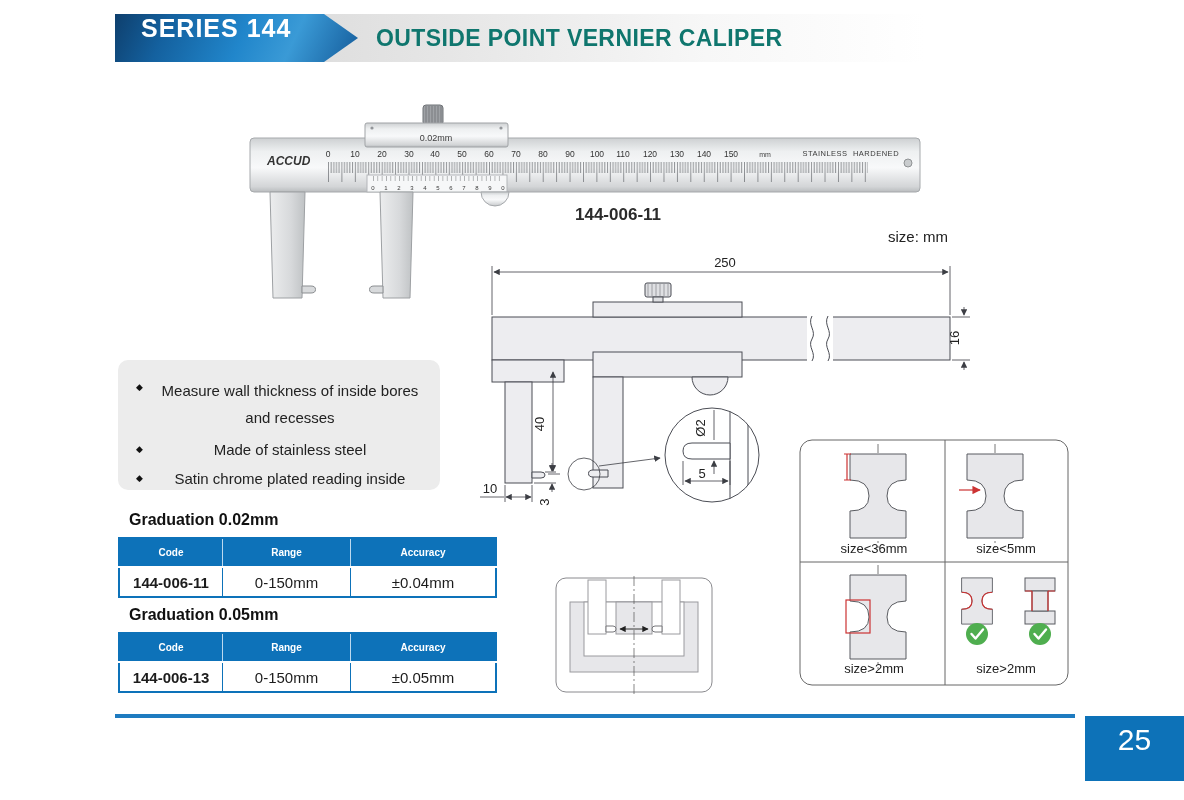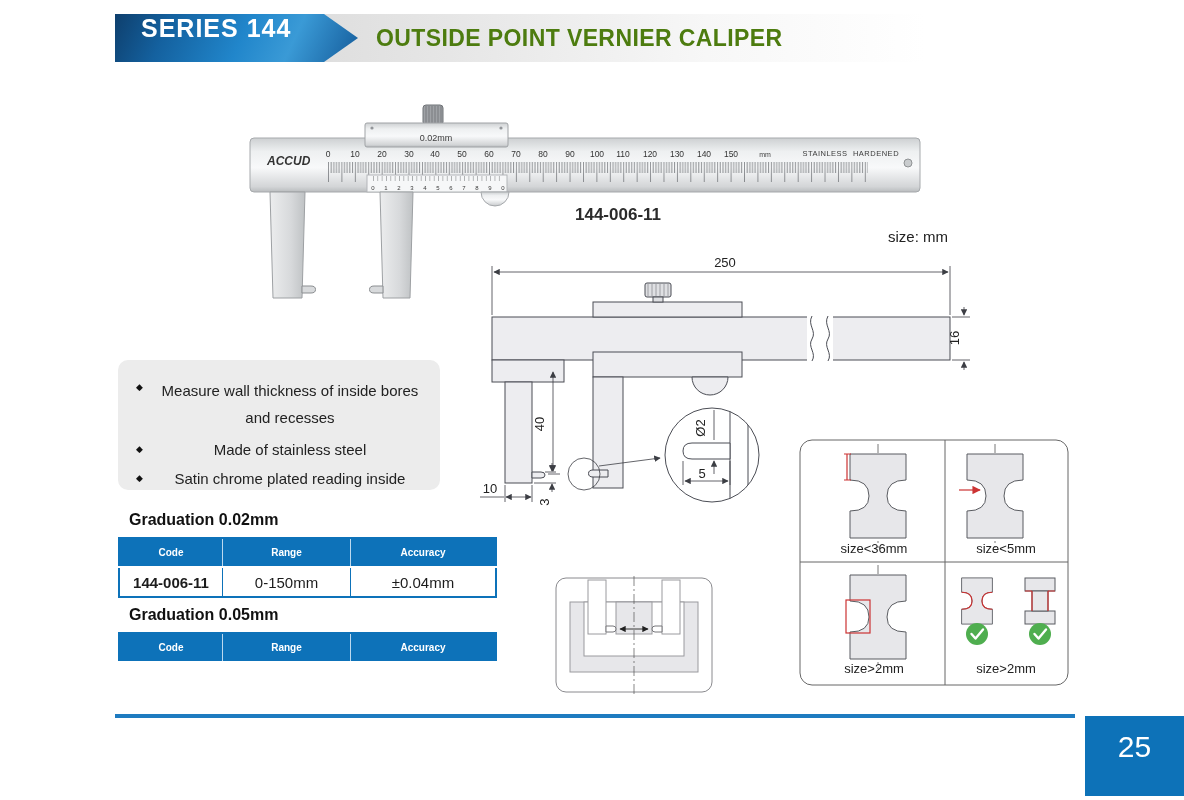--- a/index.html
+++ b/index.html
@@ -9,21 +9,21 @@
 
   
   .hdr-gray{left:115px;top:14px;width:954px;height:48px;
             background:linear-gradient(90deg,#d2d2d2 0%,#e6e6e6 35%,#f7f7f7 62%,#ffffff 85%);}
   .hdr-banner{left:115px;top:14px;width:243px;height:48px;
               clip-path:polygon(0 0,86% 0,100% 50%,86% 100%,0 100%);
               background:linear-gradient(115deg,#0e3f6d 0%,#14619f 22%,#2186cb 52%,#3a9ad6 72%,#155c9b 100%);
               display:flex;align-items:flex-start;padding-left:26px;box-sizing:border-box;}
   .hdr-banner span{color:#fff;font-size:25px;font-weight:bold;letter-spacing:1px;}
   .hdr-title{left:376px;top:14px;height:48px;display:flex;align-items:center;
-             font-size:23px;font-weight:bold;letter-spacing:.4px;color:#4d7c0f;}
+             font-size:23px;font-weight:bold;letter-spacing:.4px;color:#0f766e;}
 
   
   .model-label{left:575px;top:205px;font-size:17px;font-weight:bold;color:#2b2b2b;}
   .unit-note{left:888px;top:228px;font-size:15px;color:#222;}
 
   
   .features{left:118px;top:360px;width:322px;height:130px;background:#ececec;border-radius:10px;
             box-sizing:border-box;padding:17px 12px 0 18px;}
   .feat-item{display:flex;font-size:15px;line-height:21px;color:#222;margin-bottom:8px;}
   .feat-item .blt{font-size:9px;line-height:21px;margin-right:9px;color:#111;}
@@ -38,21 +38,21 @@
                  border-right:1px solid #bcd9ef;border-bottom:2px solid #fff;}
   .spec-table th:last-child{border-right:none;}
   .spec-table td{font-size:15px;color:#1c1c1c;text-align:center;height:26px;
                  border-right:1px solid #0d72b9;}
   .spec-table td:last-child{border-right:none;}
   .spec-table td.code{font-weight:bold;}
   .c1{width:100px;}.c2{width:125px;}.c3{width:142px;}
 
   
   .foot-line{left:115px;top:714px;width:960px;height:4px;background:#1e7bc0;}
-  .page-box{left:1085px;top:716px;width:99px;height:80px;background:#0d72b8;color:#fff;
+  .page-box{left:1085px;top:716px;width:99px;height:65px;background:#0d72b8;color:#fff;
             display:flex;align-items:center;justify-content:center;padding-bottom:18px;
             box-sizing:border-box;font-size:30px;}
 
   svg text{font-family:"Liberation Sans","DejaVu Sans",sans-serif;}
 </style>
 </head>
 <body>
 
 <div id="canvas">
 
@@ -248,20 +248,25 @@
     </table>
 
   <div class="abs grad-head" style="left:129px;top:606px;">Graduation 0.05mm</div>
   <table class="abs spec-table" style="left:118px;top:632px;">
     <tbody>
         <tr>
       <th class="c1">Code</th>
       <th class="c2">Range</th>
       <th class="c3">Accuracy</th>
     </tr>
+    <tr>
+      <td class="code">144-006-13</td>
+      <td>0-150mm</td>
+      <td>±0.05mm</td>
+    </tr>
   </tbody>
     </table>
 
   <svg class="abs" style="left:548px;top:570px;" width="175" height="130" viewBox="0 0 175 130">
     <defs>
       <marker id="ar2" viewBox="0 0 10 10" refX="9" refY="5" markerWidth="7" markerHeight="7" orient="auto-start-reverse">
           <path d="M0,0 L10,5 L0,10 Z" fill="#222"></path>
         </marker>
     </defs>
     <rect x="8" y="8" width="156" height="114" rx="10" fill="#fff" stroke="#8a8a8e"></rect>

